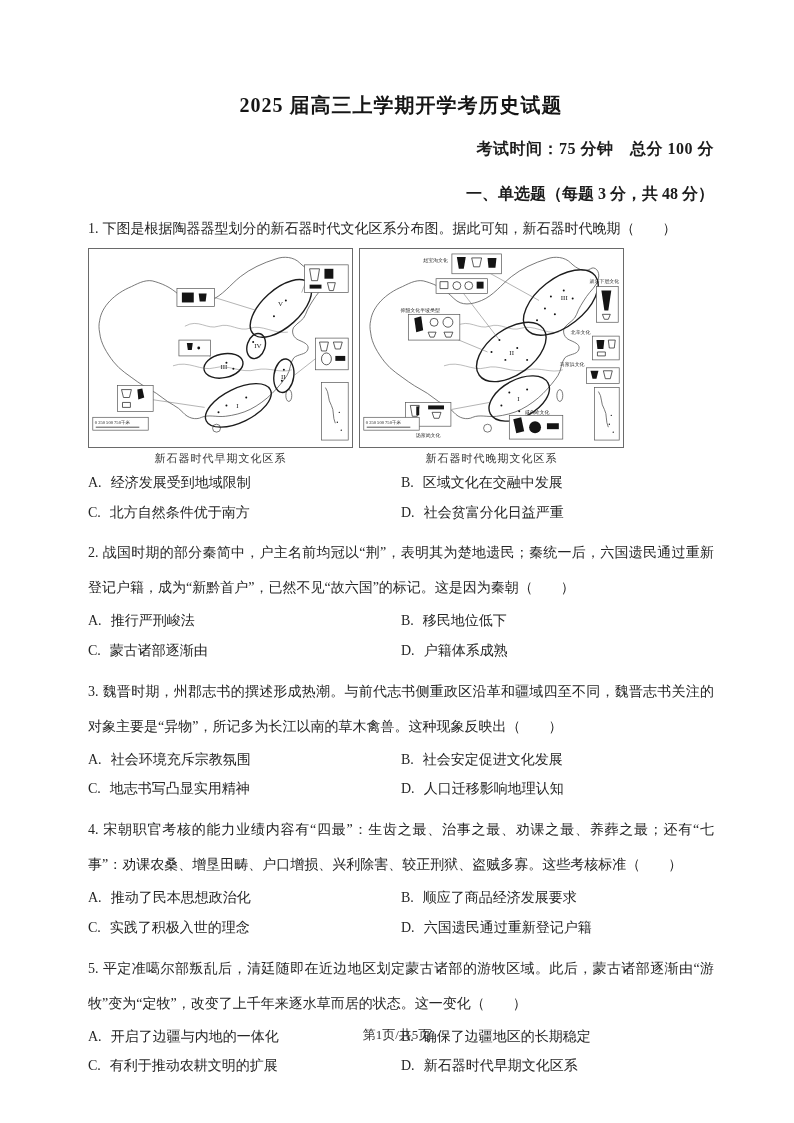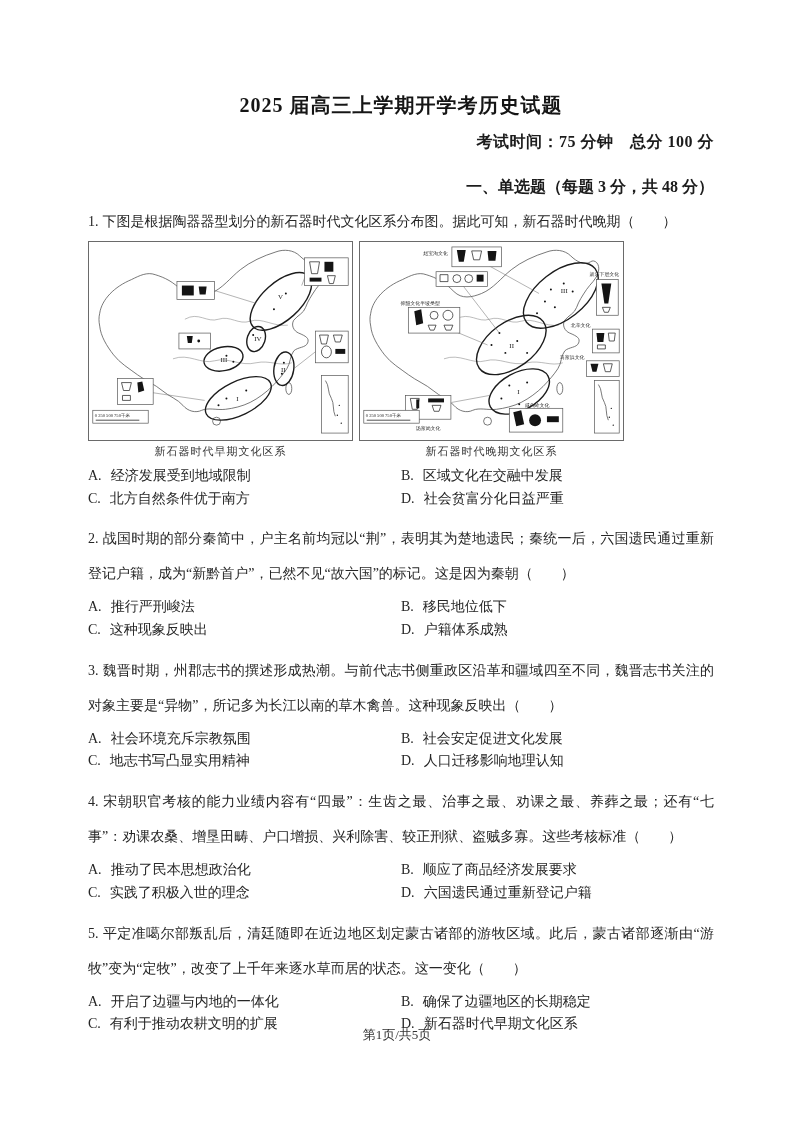--- a/index.html
+++ b/index.html
@@ -7,40 +7,40 @@
   body {
     width: 794px; height: 1123px;
     font-family: "Liberation Serif", "DejaVu Serif", serif;
     color: #2a2a2a;
     position: relative;
     overflow: hidden;
   }
   .content { padding: 92px 80px 0 88px; }
   .title {
     font-size: 20px; font-weight: bold; text-align: center;
-    color: #151515; letter-spacing: 1px; margin-bottom: 13px;
+    color: #151515; letter-spacing: 1px; margin-bottom: 20px;
   }
   .subtitle {
     font-size: 16px; font-weight: bold; text-align: right;
     color: #1c1c1c; margin-bottom: 24px; letter-spacing: 0.5px;
   }
   .section-heading {
     font-size: 16px; font-weight: bold; color: #1c1c1c; margin-bottom: 6px; text-align: right;
   }
   .q-text {
     font-size: 14px; line-height: 2.5; text-align: justify; color: #262626;
   }
   .q-num { margin-right: 4px; }
   .figures { display: flex; gap: 6px; width: 536px; margin: 2px 0 6px 0; }
   .figures figure { width: 265px; text-align: center; }
   .map-box { width: 265px; height: 200px; border: 1px solid #6a6a6a; background: #fff; }
   figcaption { font-size: 11px; color: #333; margin-top: 3px; letter-spacing: 1px; }
   .options {
     display: grid; grid-template-columns: 1fr 1fr;
-    row-gap: 1px; font-size: 14px; color: #262626;
+    row-gap: 8px; font-size: 14px; color: #262626;
     margin: 5px 0 12px 0;
   }
   .opt { line-height: 1.55; }
   .opt .opt-label { margin-right: 9px; }
   .question { margin-bottom: 9px; }
   .footer {
     position: absolute; top: 1026px; left: 0; right: 0;
     text-align: center; font-size: 13px; color: #333;
   }
   svg .outline { fill: none; stroke: #555; stroke-width: 0.8; }
@@ -276,21 +276,21 @@
       <div class="opt"><span class="opt-label">C.</span><span>北方自然条件优于南方</span></div>
       <div class="opt"><span class="opt-label">D.</span><span>社会贫富分化日益严重</span></div>
     </div>
   </div>
 
   <div class="question">
     <p class="q-text"><span class="q-num">2.</span><span>战国时期的部分秦简中，户主名前均冠以“荆”，表明其为楚地遗民；秦统一后，六国遗民通过重新登记户籍，成为“新黔首户”，已然不见“故六国”的标记。这是因为秦朝（　　）</span></p>
     <div class="options">
       <div class="opt"><span class="opt-label">A.</span><span>推行严刑峻法</span></div>
       <div class="opt"><span class="opt-label">B.</span><span>移民地位低下</span></div>
-      <div class="opt"><span class="opt-label">C.</span><span>这种现象反映出</span></div>
+      <div class="opt"><span class="opt-label">C.</span><span>蒙古诸部逐渐由</span></div>
       <div class="opt"><span class="opt-label">D.</span><span>户籍体系成熟</span></div>
     </div>
   </div>
 
   <div class="question">
     <p class="q-text"><span class="q-num">3.</span><span>魏晋时期，州郡志书的撰述形成热潮。与前代志书侧重政区沿革和疆域四至不同，魏晋志书关注的对象主要是“异物”，所记多为长江以南的草木禽兽。这种现象反映出（　　）</span></p>
     <div class="options">
       <div class="opt"><span class="opt-label">A.</span><span>社会环境充斥宗教氛围</span></div>
       <div class="opt"><span class="opt-label">B.</span><span>社会安定促进文化发展</span></div>
       <div class="opt"><span class="opt-label">C.</span><span>地志书写凸显实用精神</span></div>

